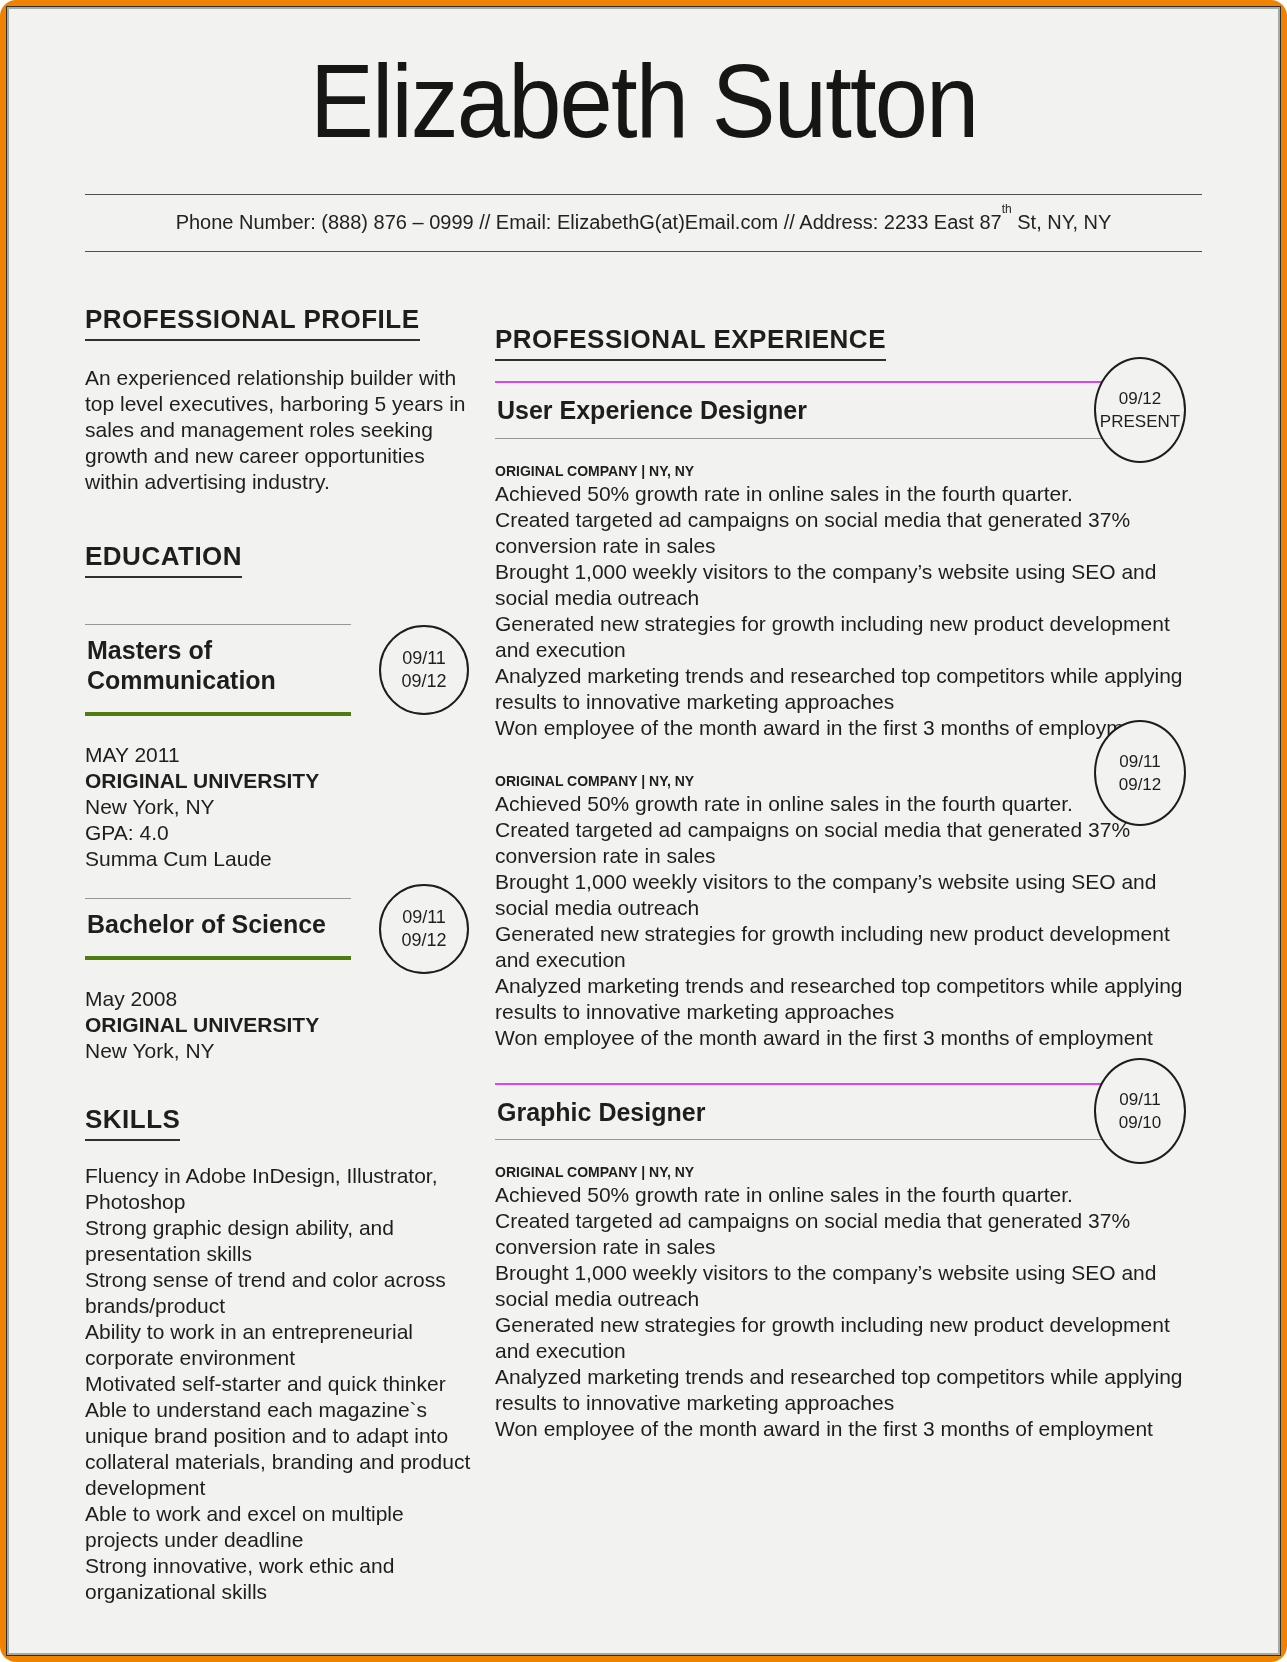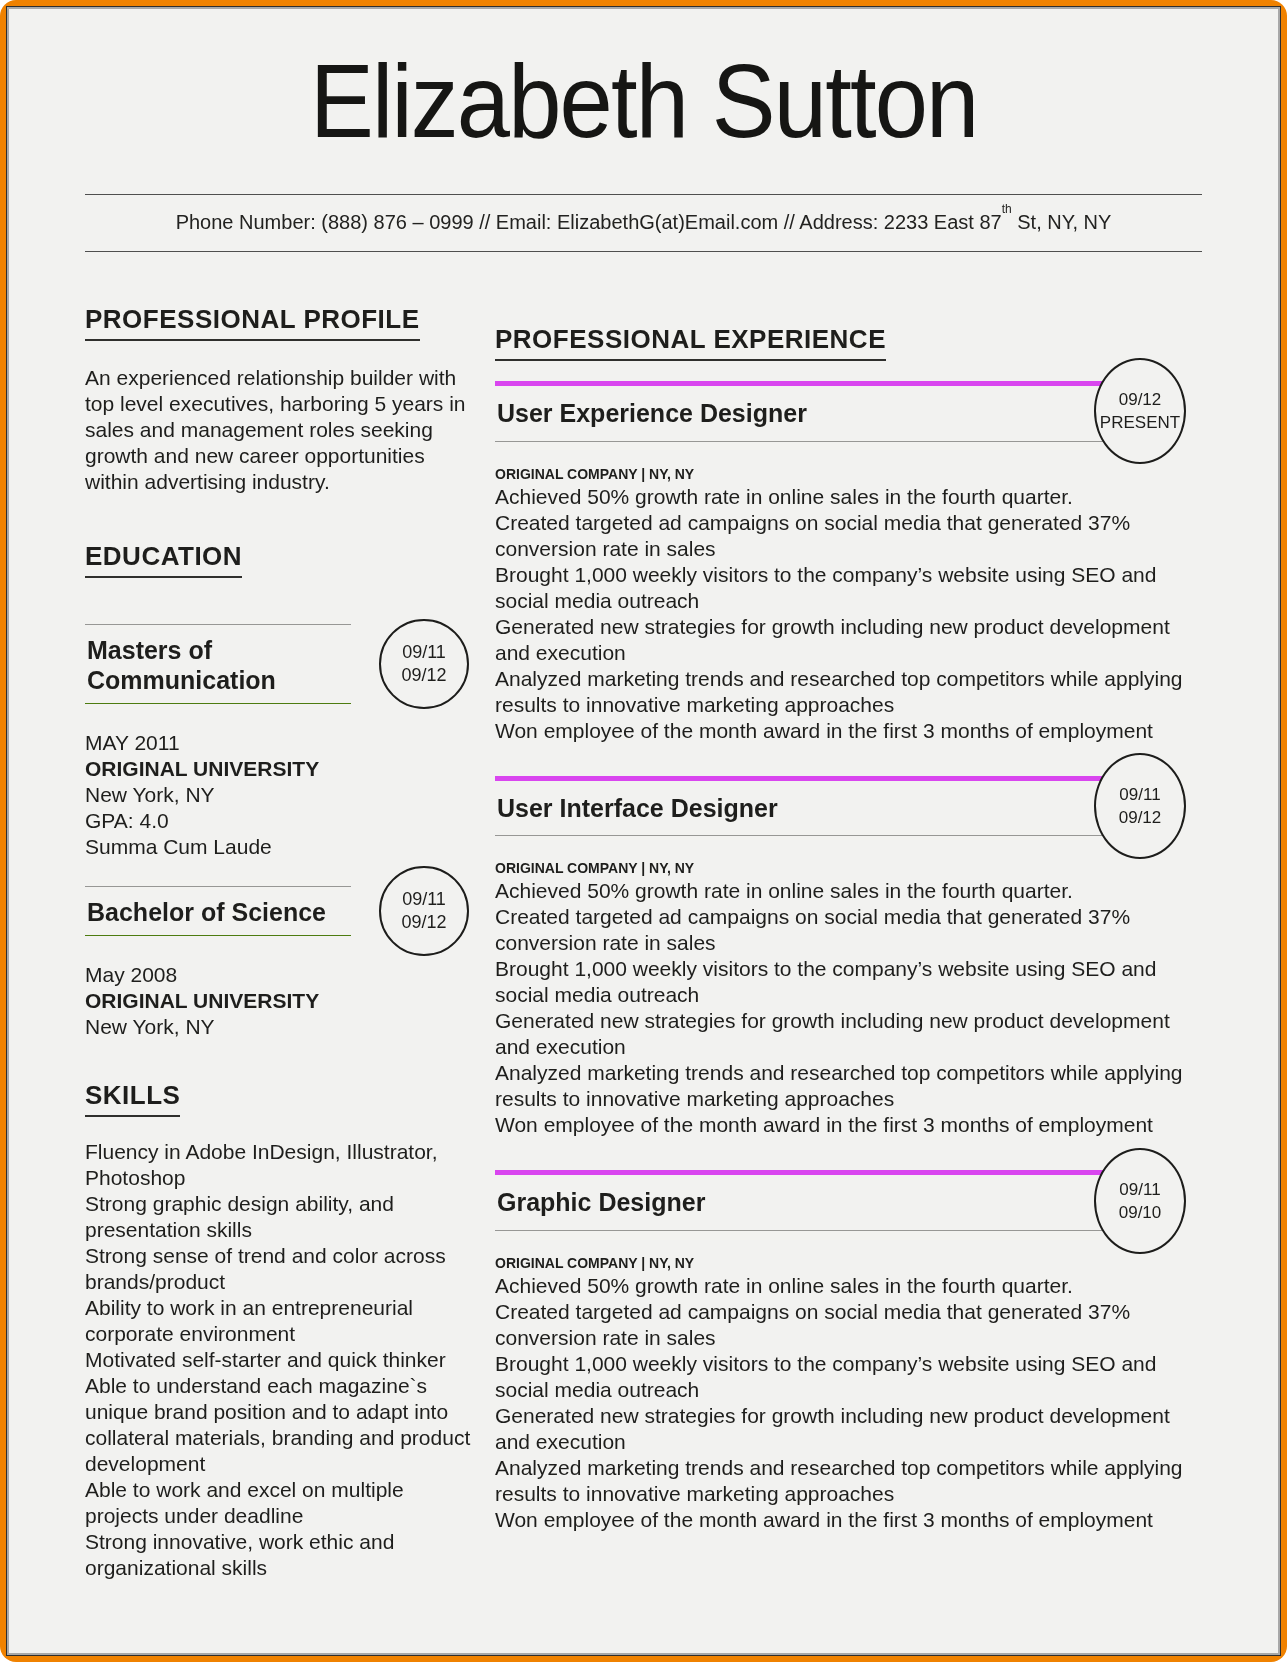--- a/index.html
+++ b/index.html
@@ -76,22 +76,22 @@
   
   .profile-text { margin: 24px 0 0; }
   .edu-h { margin-top: 46px; }
   .edu-entry { position: relative; }
   .edu-entry.first { margin-top: 46px; }
   .edu-entry.second { margin-top: 26px; }
   .edu-head { position: relative; }
   .edu-title {
     width: 266px;
     border-top: 1px solid #979795;
-    border-bottom: 1px solid #4d7c0f;
-    padding: 10px 4px 8px 2px;
+    border-bottom: 4px solid #4d7c0f;
+    padding: 10px 4px 17px 2px;
     font-size: 25px;
     font-weight: bold;
     line-height: 1.2;
   }
   .circle {
     border: 2px solid #1d1d1b;
     border-radius: 50%;
     background: var(--page_bg);
     display: flex;
     flex-direction: column;
@@ -116,21 +116,21 @@
   .skills-h { margin-top: 40px; }
   .skills-list { margin-top: 22px; }
 
   
   .job { position: relative; }
   .job.j0 { margin-top: 20px; }
   .job.j1, .job.j2 { margin-top: 32px; }
   .job-head { position: relative; }
   .job-title-wrap {
     width: 608px;
-    border-top: 5px solid #d946ef;
+    border-top: 2px solid #d946ef;
     border-bottom: 1px solid #979795;
     padding: 13px 2px;
     font-size: 25px;
     font-weight: bold;
     line-height: 1.15;
   }
   .job-circle {
     position: absolute;
     right: 16px;
     top: 50%;
@@ -228,21 +228,20 @@
               <div>Created targeted ad campaigns on social media that generated 37% conversion rate in sales</div>
               <div>Brought 1,000 weekly visitors to the company’s website using SEO and social media outreach</div>
               <div>Generated new strategies for growth including new product development and execution</div>
               <div>Analyzed marketing trends and researched top competitors while applying results to innovative marketing approaches</div>
               <div>Won employee of the month award in the first 3 months of employment</div>
             </div>
           </div>
 
           <div class="job j1">
             <div class="job-head">
-              <div class="job-title-wrap">User Interface Designer</div>
               <div class="circle job-circle">
                 <span>09/11</span>
                 <span>09/12</span>
               </div>
             </div>
             <div class="job-company">ORIGINAL COMPANY | NY, NY</div>
             <div class="job-bullets body-text">
               <div>Achieved 50% growth rate in online sales in the fourth quarter.</div>
               <div>Created targeted ad campaigns on social media that generated 37% conversion rate in sales</div>
               <div>Brought 1,000 weekly visitors to the company’s website using SEO and social media outreach</div>

